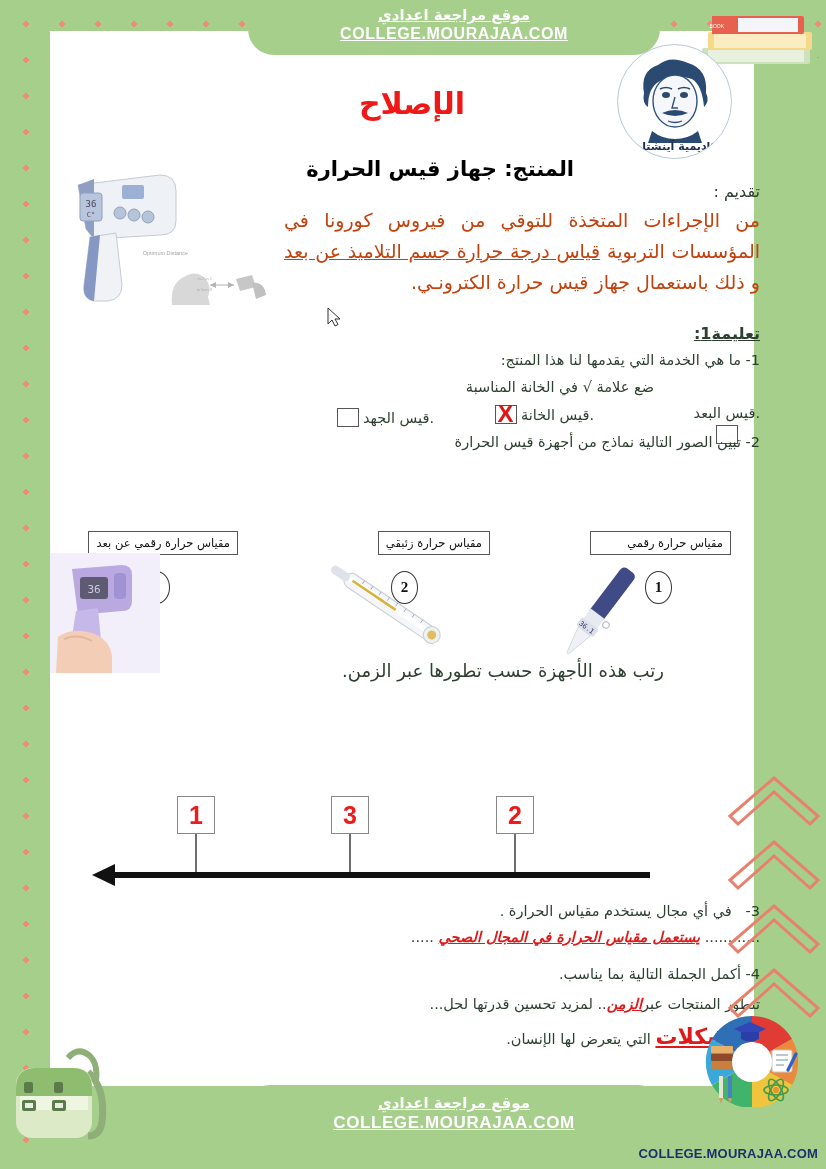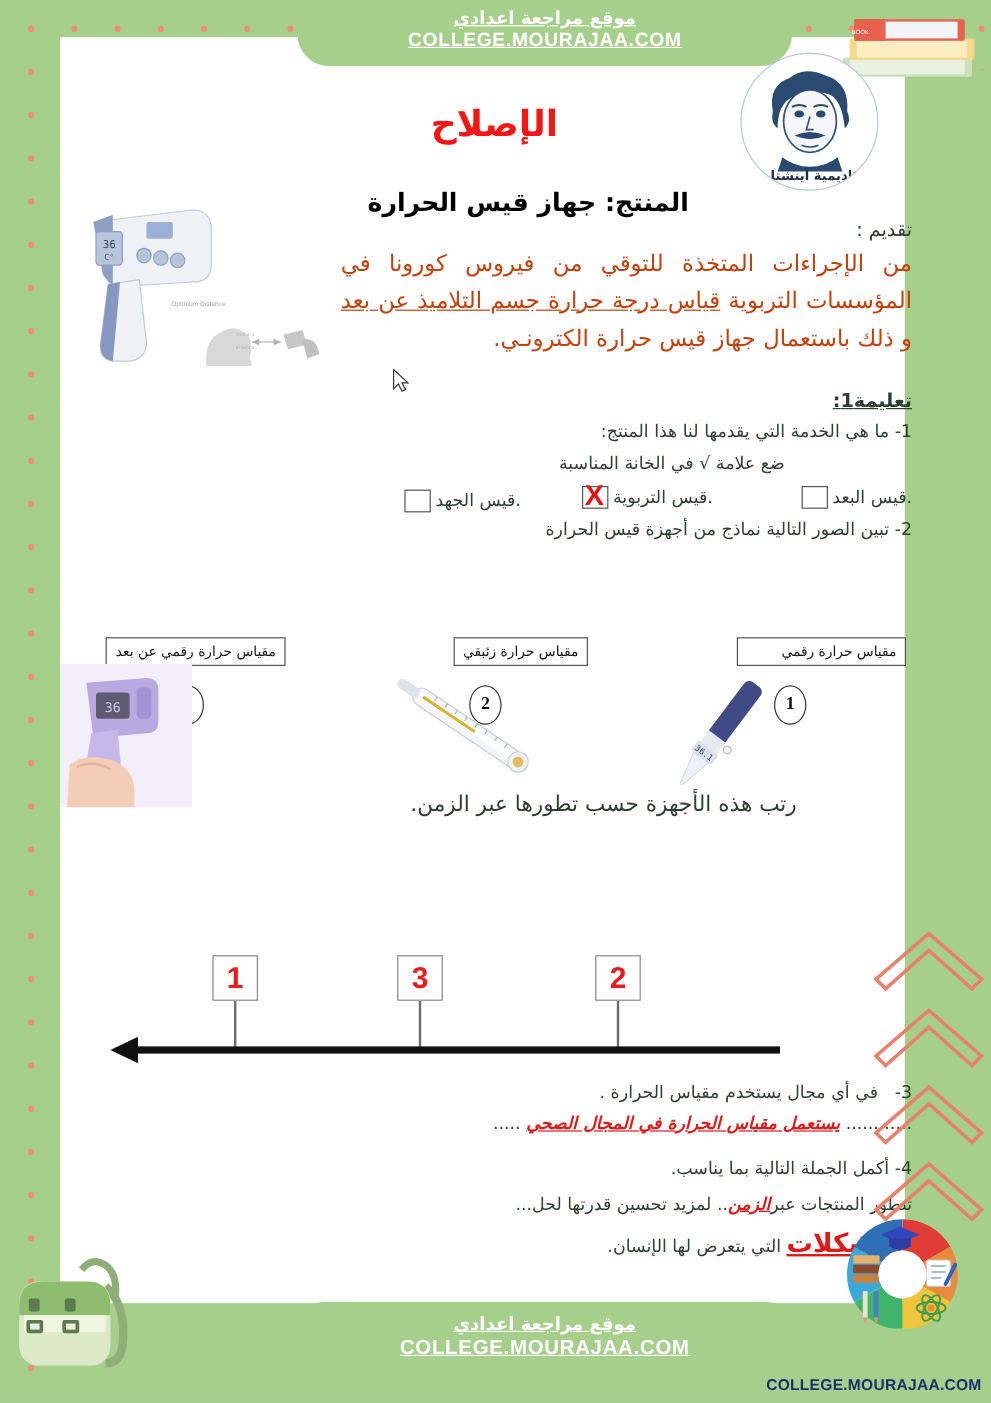--- a/index.html
+++ b/index.html
@@ -207,21 +207,21 @@
   .choice {
     position: absolute;
     display: flex;
     align-items: center;
     gap: 4px;
     font-size: 14.5px;
     color: #2d3f2f;
     letter-spacing: 1.1px;
     white-space: nowrap;
   }
-  .choice-0 { right: 0px;   top: 2px; }
+  .choice-0 { right: 0px;   top: 2px; flex-direction: column; }
   .choice-1 { right: 166px; top: 2px; }
   .choice-2 { right: 326px; top: 5px; }
   .cbox {
     display: inline-block;
     width: 22px; height: 19px;
     border: 1.4px solid #555;
     background: #fff;
     position: relative;
   }
   .cbox .xmark {
@@ -258,21 +258,21 @@
     position: absolute;
     top: 30px;
     border: 1.2px solid #555;
     background: #fff;
     padding: 4px 7px;
     font-size: 11.5px;
     color: #111;
     white-space: nowrap;
     text-align: center;
   }
-  .dev-1 .dev-label { right: 5px; padding-left: 36px; }
+  .dev-1 .dev-label { right: 29px; padding-left: 36px; }
   .dev-2 .dev-label { right: 20px; }
   .dev-3 .dev-label { right: 32px; }
   .dev-num {
     position: absolute;
     top: 70px;
     width: 27px; height: 33px;
     border: 1.4px solid #333;
     border-radius: 50%;
     display: flex;
     align-items: center;
@@ -491,21 +491,21 @@
       <span>ما هي الخدمة التي يقدمها لنا هذا المنتج:</span>
     </div>
     <div class="q1-sub">ضع علامة √ في الخانة المناسبة</div>
 
     <div class="choices">
       <div class="choice choice-0">
         <span>.قيس البعد</span>
         <span class="cbox"></span>
       </div>
       <div class="choice choice-1">
-        <span>.قيس التربوية</span>
+        <span>.قيس الخانة</span>
         <span class="cbox">
           <span class="xmark">X</span>
         </span>
       </div>
       <div class="choice choice-2">
         <span>.قيس الجهد</span>
         <span class="cbox"></span>
       </div>
     </div>
 

